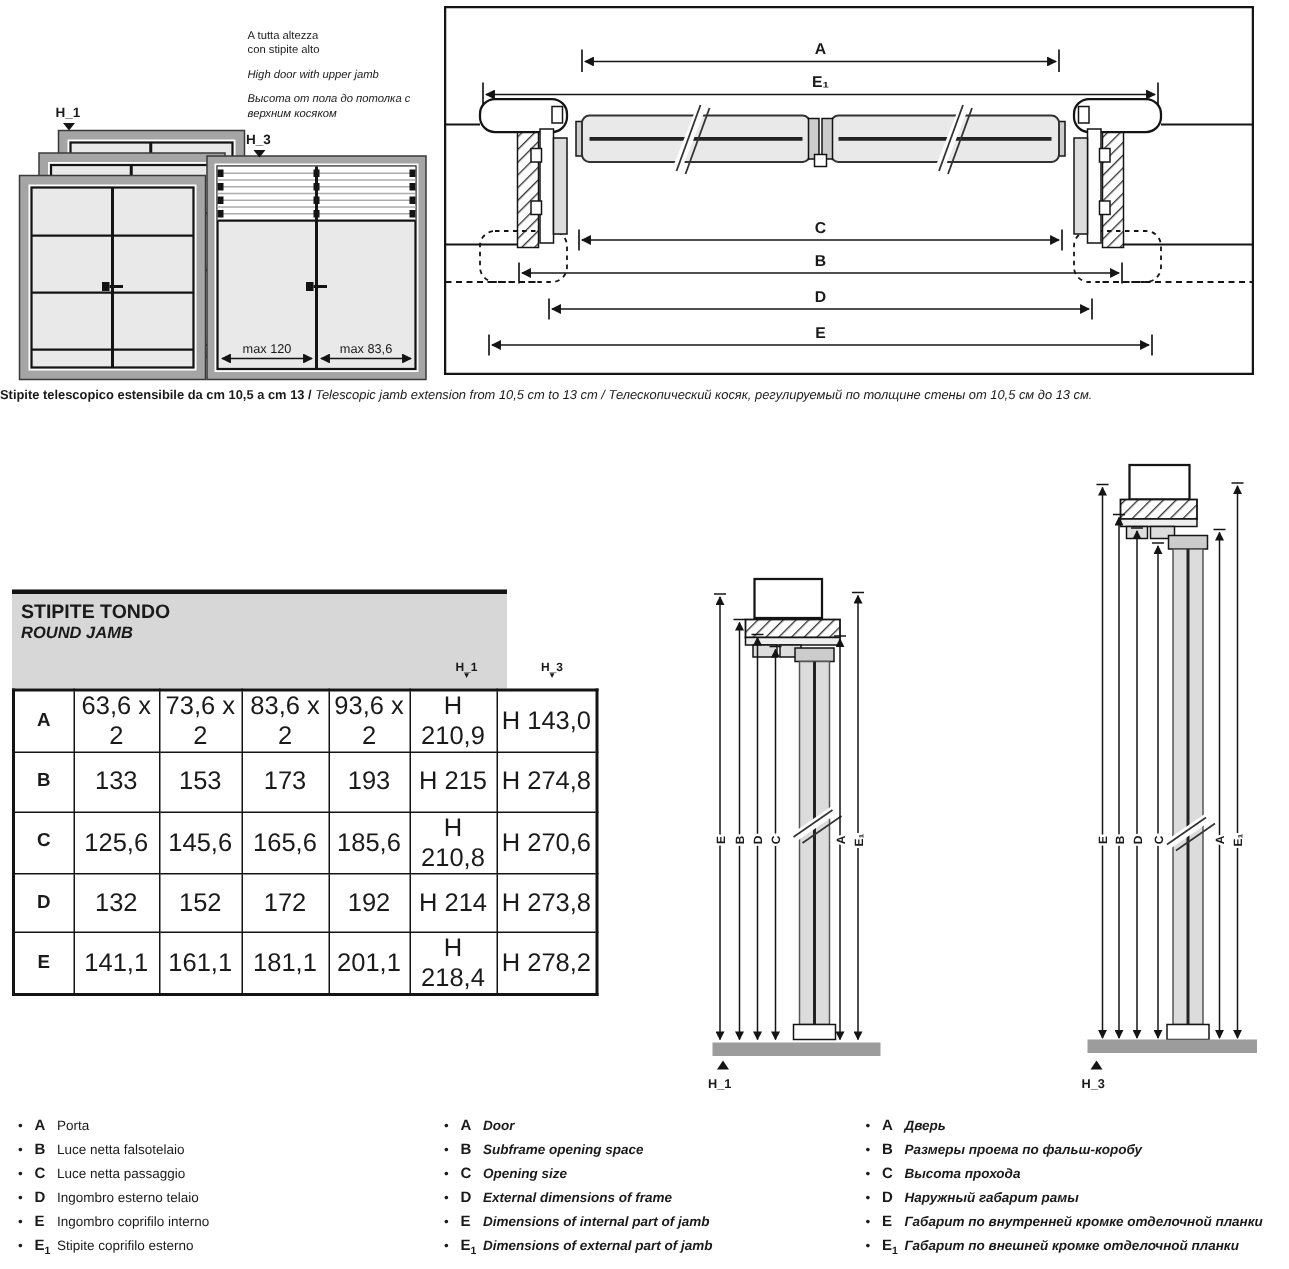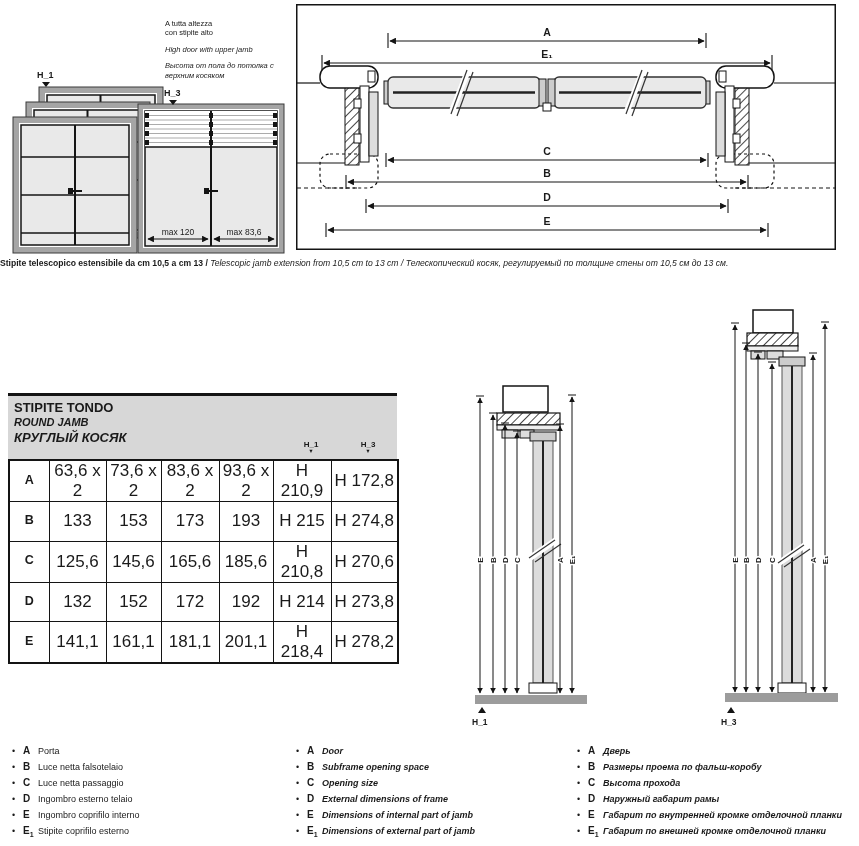--- a/index.html
+++ b/index.html
@@ -7,21 +7,21 @@
         font-family:"Liberation Sans","DejaVu Sans",sans-serif;color:#1a1a1a;}
   .page svg{position:absolute;}
   svg text{font-family:"Liberation Sans","DejaVu Sans",sans-serif;fill:#1a1a1a;}
 
   
   .caption{position:absolute;left:0;top:258px;width:845px;font-size:8.6px;line-height:11px;}
   .caption .cb{font-weight:bold;}
   .caption .ci{font-style:italic;}
 
   
-  .tbl-band{position:absolute;left:8px;top:393px;width:389px;height:66px;background:#d7d7d7;
+  .tbl-band{position:absolute;left:8px;top:393px;width:330px;height:66px;background:#d7d7d7;
             border-top:3px solid #141414;box-sizing:border-box;}
   .tbl-band .t-it{font-weight:bold;font-size:13px;line-height:15px;padding:4px 0 0 6px;}
   .tbl-band .t-en{font-weight:bold;font-style:italic;font-size:11px;line-height:15px;padding-left:6px;}
   .tbl-band .t-ru{font-weight:bold;font-style:italic;font-size:13px;line-height:15px;padding-left:6px;}
   .hcol{position:absolute;bottom:5px;width:44px;text-align:center;font-size:8px;font-weight:bold;}
   .hcol .tri{display:block;font-size:5.5px;line-height:5px;letter-spacing:0;}
   .hcol1{left:281px;}
   .hcol2{left:338px;}
 
   
@@ -232,21 +232,20 @@
     <text x="251" y="221" font-size="10.5" font-weight="bold" text-anchor="middle">E</text>
   </svg>
 
   <div class="caption">
     <span class="cb">Stipite telescopico estensibile da cm 10,5 a cm 13 / </span><span class="ci">Telescopic jamb extension from 10,5 cm to 13 cm / Телескопический косяк, регулируемый по толщине стены от 10,5 см до 13 см.</span>
   </div>
 
   <div class="tbl-band">
     <div class="t-it">STIPITE TONDO</div>
     <div class="t-en">ROUND JAMB</div>
-    <div class="t-ru">КРУГЛЫЙ КОСЯК</div>
     <div class="hcol hcol1">
       <span>H_1</span>
       <span class="tri">▼</span>
     </div>
     <div class="hcol hcol2">
       <span>H_3</span>
       <span class="tri">▼</span>
     </div>
   </div>
 
@@ -261,21 +260,21 @@
         <col style="width:67px">
       </colgroup>
     <tbody>
       <tr>
         <th><span>A</span><sub></sub></th>
         <td>63,6 x 2</td>
         <td>73,6 x 2</td>
         <td>83,6 x 2</td>
         <td>93,6 x 2</td>
         <td>H 210,9</td>
-        <td>H 172,8</td>
+        <td>H 143,0</td>
       </tr>
       <tr>
         <th><span>B</span><sub></sub></th>
         <td>133</td>
         <td>153</td>
         <td>173</td>
         <td>193</td>
         <td>H 215</td>
         <td>H 274,8</td>
       </tr>

